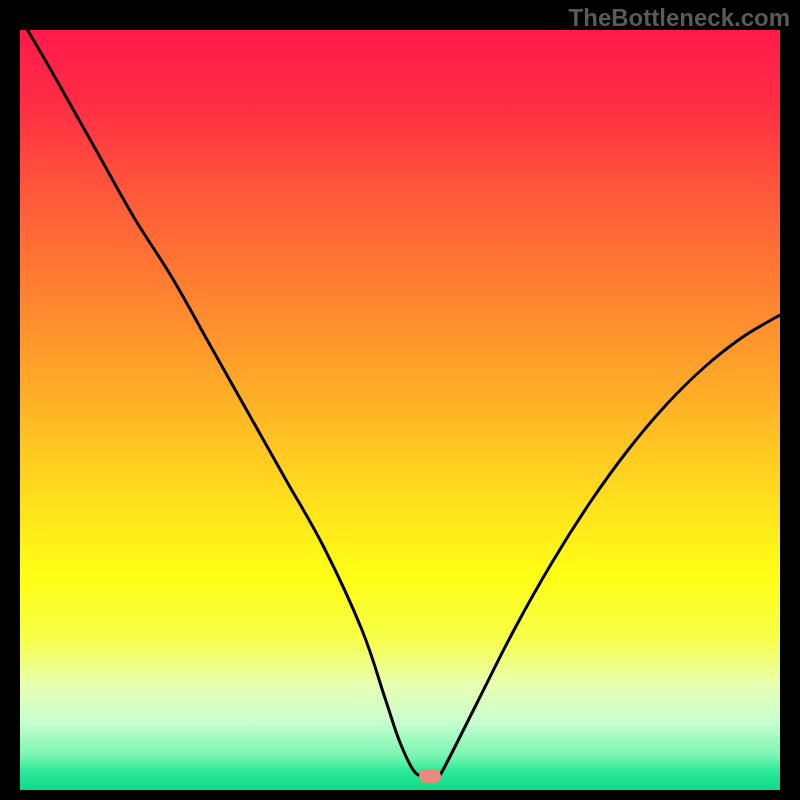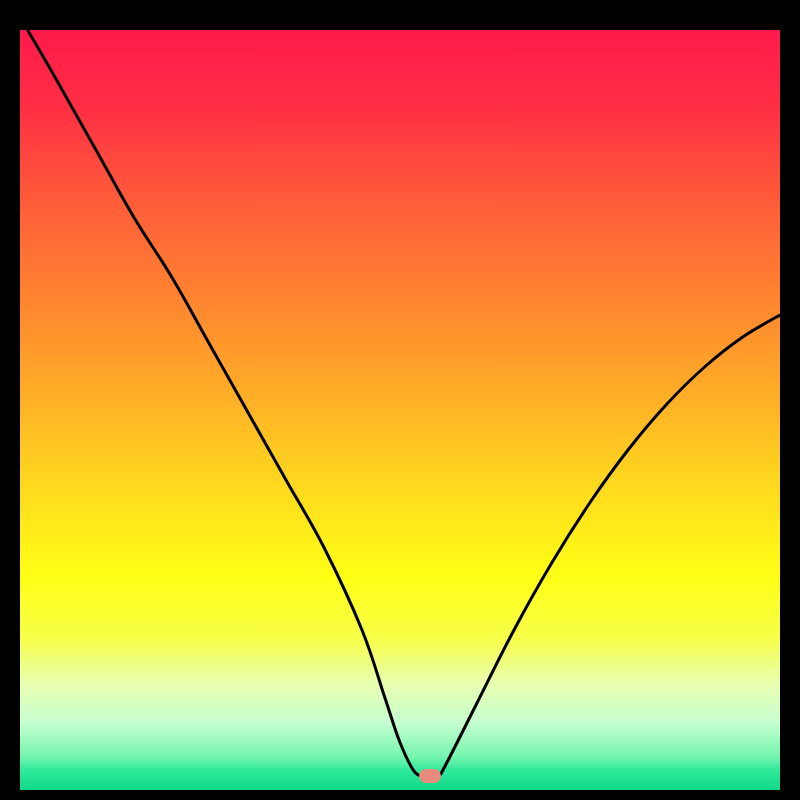--- a/index.html
+++ b/index.html
@@ -52,20 +52,21 @@
     background: #e88b7d;
     border-radius: 7px;
     transform: translate(-50%, -50%);
   }
 </style>
 </head>
 <body>
 
 <div class="frame">
 
+  <div class="watermark">TheBottleneck.com</div>
 
   <div class="plot-area">
 
     <svg class="gradient-bg" viewBox="0 0 100 100" preserveAspectRatio="none">
       <defs>
         <linearGradient id="grad" x1="0" y1="0" x2="0" y2="1">
             <stop offset="0%" stop-color="#ff1a4b"></stop>
             <stop offset="10%" stop-color="#ff2e44"></stop>
             <stop offset="22%" stop-color="#ff5a3a"></stop>
             <stop offset="35%" stop-color="#ff8330"></stop>

